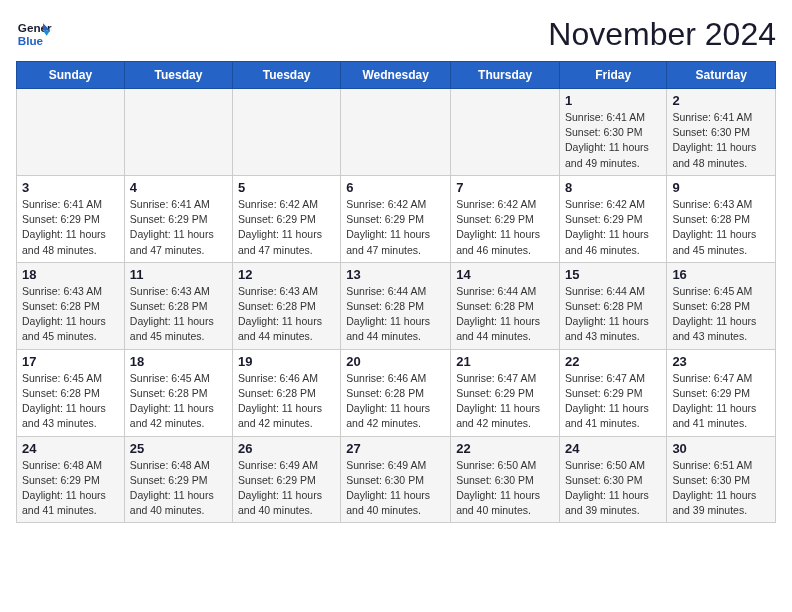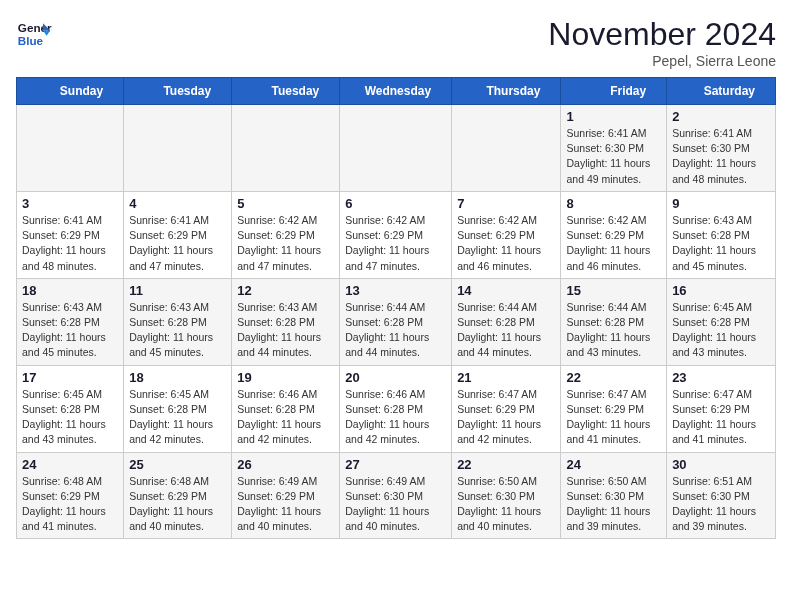--- a/index.html
+++ b/index.html
@@ -19,41 +19,41 @@
     .logo {
       display: flex;
       align-items: center;
       gap: 4px;
     }
     .logo-icon {
       width: 36px;
       height: 36px;
     }
     .title-section {
-      text-align: right;
+      text-align: center;
     }
     .month-title {
       font-size: 32px;
       font-weight: 300;
       color: #1a1a2e;
     }
     .location {
       font-size: 14px;
       color: #555;
     }
     table {
       width: 100%;
       border-collapse: collapse;
       font-size: 11px;
     }
     thead tr th {
       background-color: #2563c7;
       color: #fff;
-      text-align: right;
-      padding: 6px 20px;
+      text-align: center;
+      padding: 6px 6px;
       font-size: 12px;
       font-weight: bold;
       border: 1px solid #1a4fa0;
     }
     tbody tr td {
       border: 1px solid #ccc;
       vertical-align: top;
       padding: 4px 5px;
       height: 80px;
       width: 113px;
@@ -88,21 +88,20 @@
   <div class="logo">
     <svg class="logo-icon" viewBox="0 0 40 40">
       <text x="2" y="18" font-size="13" font-weight="bold" fill="#1a1a2e">General</text>
       <text x="2" y="32" font-size="13" font-weight="bold" fill="#2563c7">Blue</text>
       <polygon points="30,8 38,16 30,16" fill="#2563c7"></polygon>
       <polygon points="30,16 38,16 34,22" fill="#1a90d4"></polygon>
     </svg>
   </div>
   <div class="title-section">
     <div class="month-title">November 2024</div>
-    <div class="location">Pepel, Sierra Leone</div>
   </div>
 </div>
 
 <table>
   <thead>
     <tr>
     <th>Sunday</th>
         <th>Tuesday</th>
         <th>Tuesday</th>
         <th>Wednesday</th>

